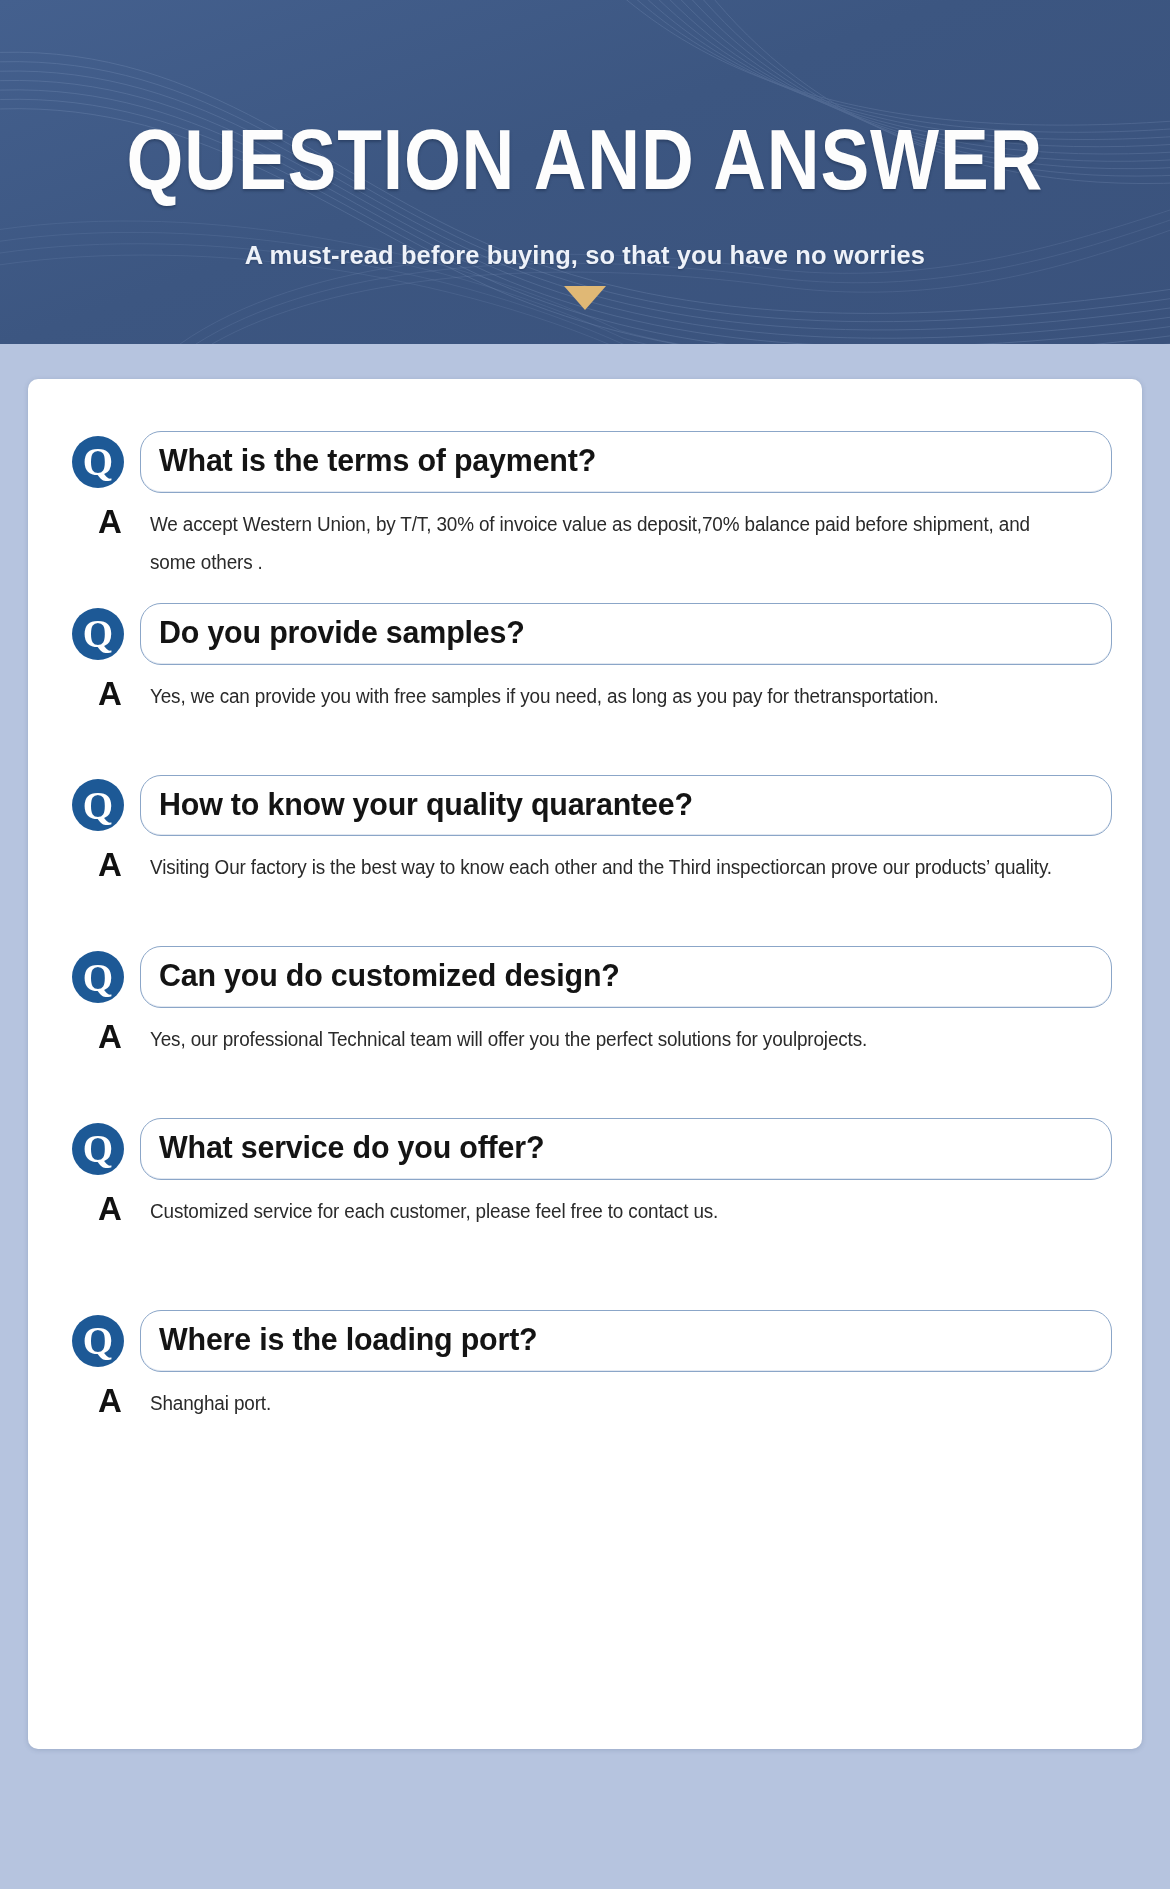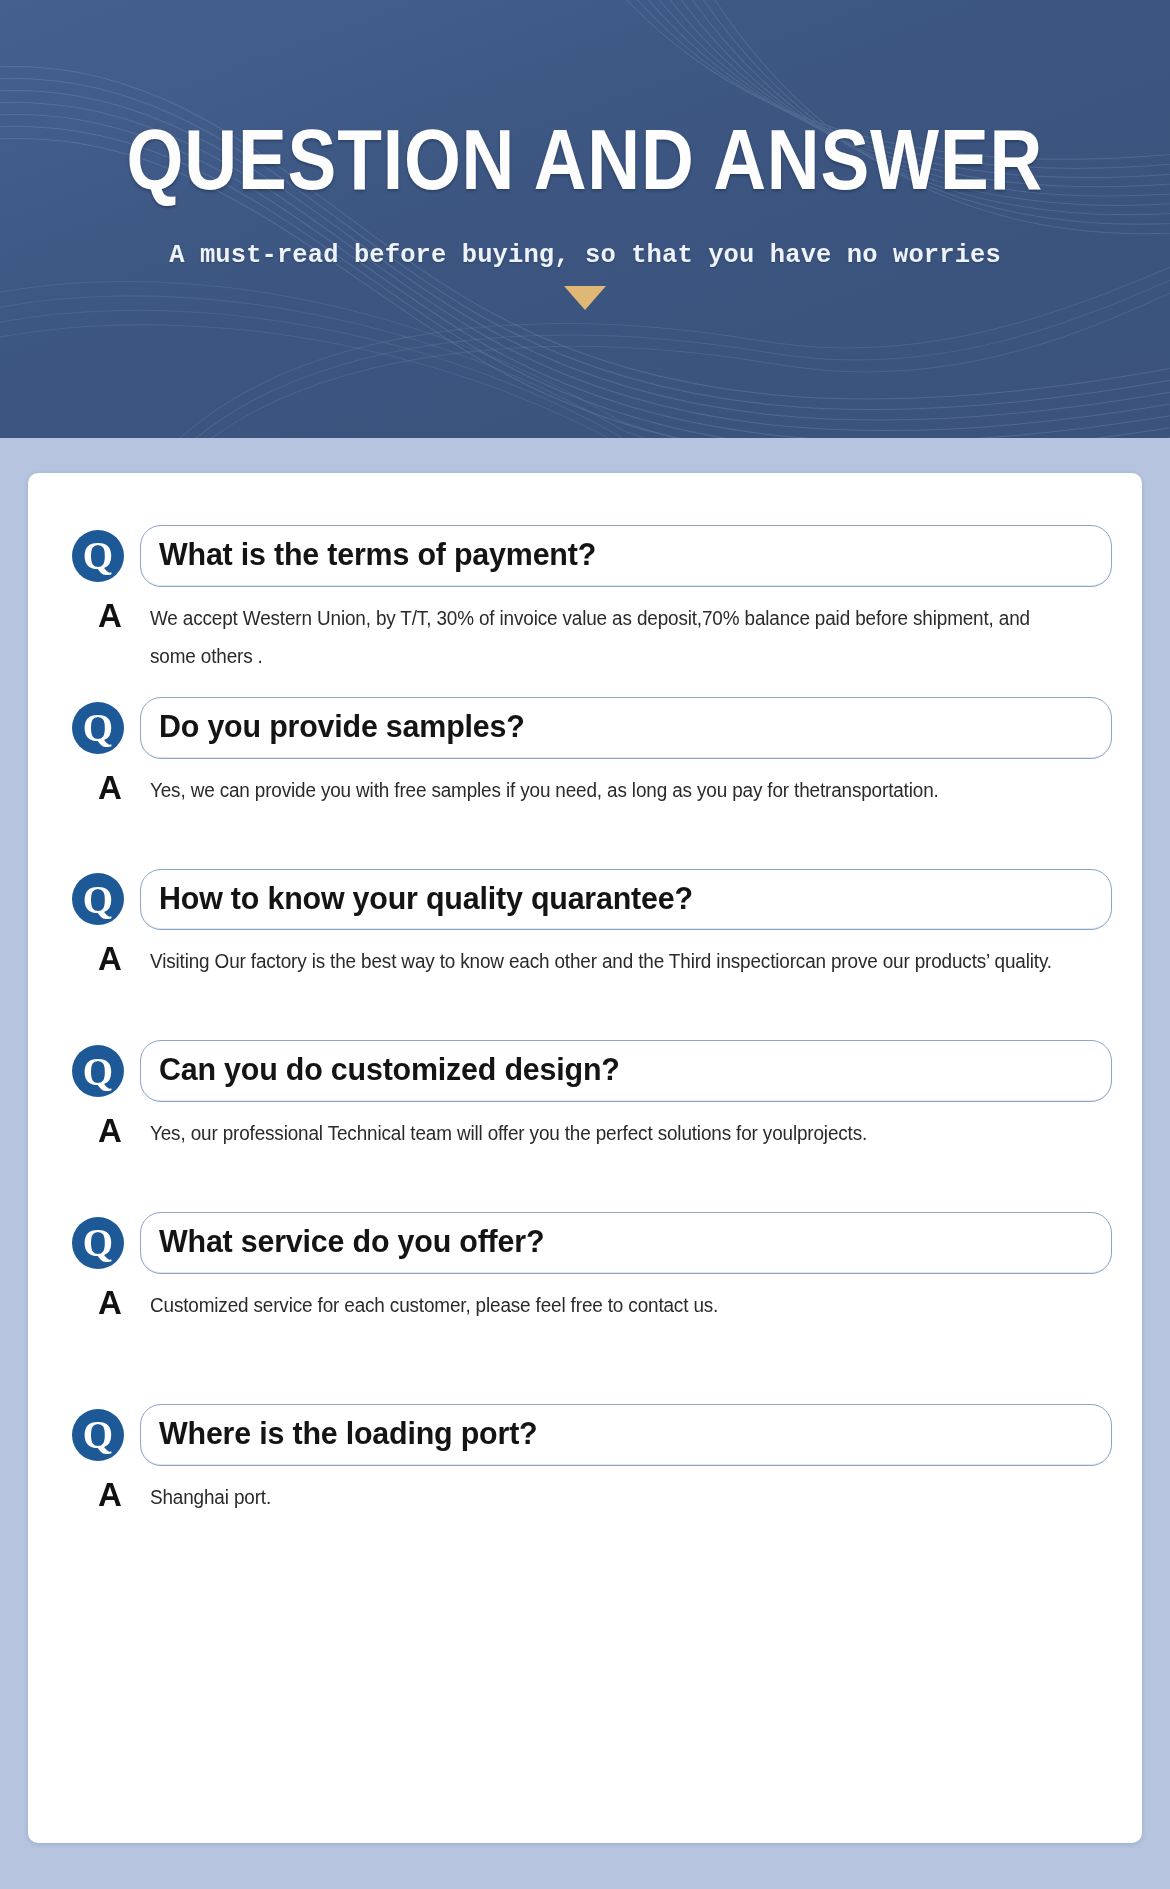--- a/index.html
+++ b/index.html
@@ -10,21 +10,21 @@
     background:#b6c4df;
     overflow:hidden;
   }
 
   .page { position:relative; width:1170px; height:1889px; background:#b6c4df; }
 
   
   .banner {
     position:relative;
     width:1170px;
-    height:438px;
+    height:344px;
     background:#3d5782;
     background-image:
       linear-gradient(160deg, #44608e 0%, #3c5681 45%, #3a527c 100%);
     overflow:hidden;
   }
   .banner-waves { position:absolute; inset:0; width:100%; height:100%; opacity:.55; }
   .banner-inner {
     position:relative; z-index:3;
     width:100%; height:100%;
     display:flex; flex-direction:column;
@@ -44,21 +44,20 @@
     text-shadow:0 2px 3px rgba(12,25,48,.35);
   }
   .banner-sub {
     margin-top:40px;
     color:#eef2f9;
     font-size:25.5px;
     font-weight:600;
     letter-spacing:.1px;
     white-space:nowrap;
     text-shadow:0 1px 2px rgba(12,25,48,.3);
-    font-family:Liberation Mono, monospace;
   }
   .banner-arrow {
     margin-top:16px;
     width:0; height:0;
     border-left:21px solid transparent;
     border-right:21px solid transparent;
     border-top:24px solid #e0b875;
   }
 
   

